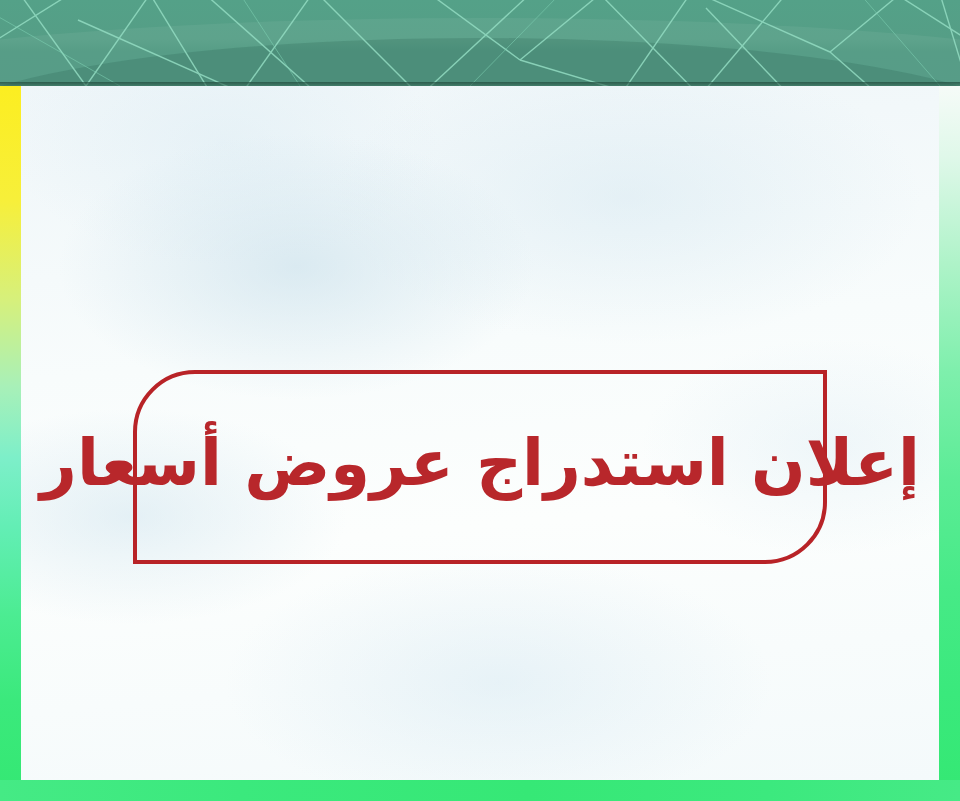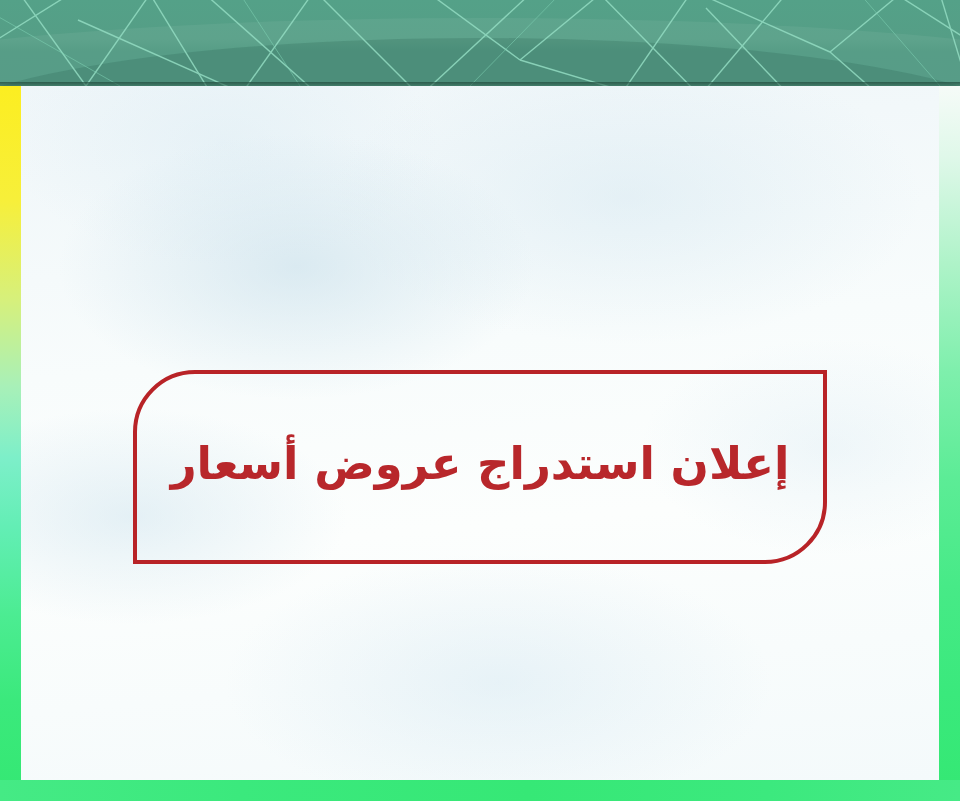--- a/index.html
+++ b/index.html
@@ -153,21 +153,21 @@
     display: flex;
     align-items: center;
     justify-content: center;
   }
   .title-text {
     direction: rtl;
     unicode-bidi: isolate;
     color: #B8272B;
     font-family: "DejaVu Sans", "Liberation Sans", sans-serif;
     font-weight: bold;
-    font-size: 45px;
+    font-size: 64px;
     line-height: 1.15;
     letter-spacing: 0px;
     white-space: nowrap;
     text-align: center;
     padding-bottom: 6px;
   }
 
   
   .footer-lockup {
     position: absolute;

